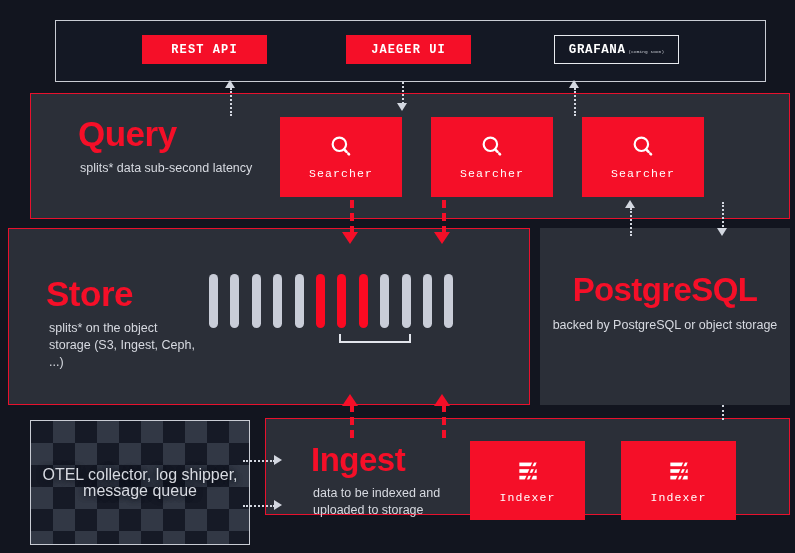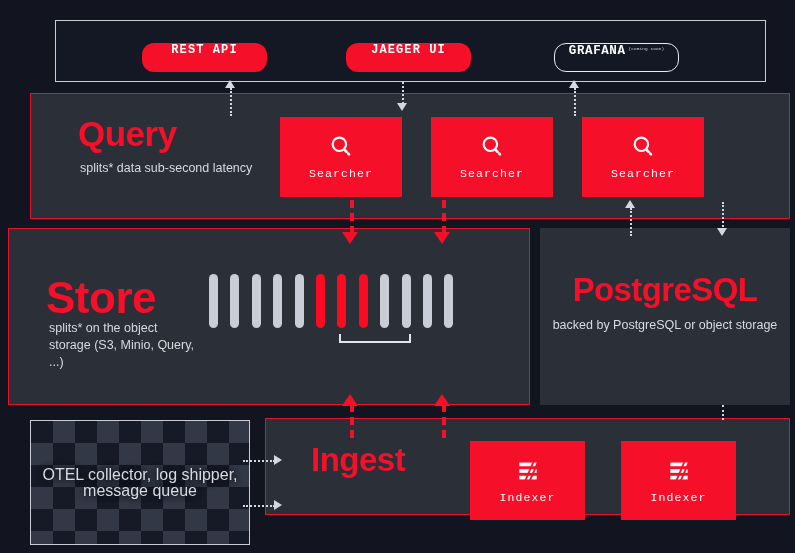--- a/index.html
+++ b/index.html
@@ -12,25 +12,25 @@
   .stage { position:absolute; inset:0; }
 
   
   .panel { position:absolute; background:#2b2f38; }
   .panel.redline { border:1px solid #e8112d; }
   .panel.whiteline { border:1px solid #c9ccd4; background:#141824; }
 
   
   #clients-panel { left:55px; top:20px; width:711px; height:62px; }
   .client-btn {
-    position:absolute; top:22px; height:29px;
-    display:flex; align-items:flex-start; justify-content:center;
+    position:absolute; top:14px; height:29px;
+    display:flex; align-items:center; justify-content:center;
     font-family:"Liberation Mono", monospace;
     font-size:12px; letter-spacing:1.1px; color:#ffffff;
-    background:#f50f28; font-weight:700;border-radius:12px;
+    background:#f50f28; font-weight:700;
   }
   .client-btn.outlined {
     background:transparent; border:1px solid #e8eaef;
   }
   #client-rest { left:86px; width:125px; }
   #client-jaeger { left:290px; width:125px; }
   #client-grafana { left:498px; width:125px; flex-direction:row; gap:3px; }
   .grafana-main { font-size:12.5px; letter-spacing:.6px; font-weight:700; }
   .grafana-sub {
     font-size:4.4px; letter-spacing:.1px; font-weight:400;
@@ -60,21 +60,21 @@
     color:#ffffff; letter-spacing:1.1px;
   }
   .node-ico { width:26px; height:26px; display:block; }
 
   #searcher-1 { left:249px; top:23px; width:122px; height:80px; }
   #searcher-2 { left:400px; top:23px; width:122px; height:80px; }
   #searcher-3 { left:551px; top:23px; width:122px; height:80px; }
 
   
   #store-panel { left:8px; top:228px; width:522px; height:177px; }
-  #store-title { left:37px; top:47px; font-size:44px; letter-spacing:-.5px; }
+  #store-title { left:37px; top:47px; font-size:35px; letter-spacing:-.5px; }
   #store-desc  { left:40px; top:91px; width:150px; }
 
   #splits-wrap { position:absolute; left:200px; top:45px; width:290px; }
   #splits-row { display:flex; gap:12.4px; height:54px; align-items:stretch; }
   .split-bar { width:9px; border-radius:5px; background:#c9cdd8; }
   .split-bar.q { background:#fb0a22; }
   #bracket {
     position:absolute; left:130px; top:60px; width:72px; height:9px;
     border:2px solid #e2e5ec; border-top:none;
   }
@@ -186,21 +186,21 @@
       <svg class="node-ico" viewBox="0 0 24 24">
         <circle cx="10.5" cy="9.5" r="6.2" fill="none" stroke="#fff" stroke-width="2"></circle>
         <line x1="14.9" y1="14.2" x2="19.4" y2="18.8" stroke="#fff" stroke-width="2.4" stroke-linecap="round" stroke-dasharray="3.2 2.4"></line>
       </svg>
       <span class="node-label">Searcher</span>
     </div>
   </div>
 
   <div class="panel redline" id="store-panel">
     <div class="sect-title" id="store-title">Store</div>
-    <div class="sect-desc" id="store-desc">splits* on the object storage (S3, Minio, Query, ...)</div>
+    <div class="sect-desc" id="store-desc">splits* on the object storage (S3, Ingest, Ceph, ...)</div>
 
     <div id="splits-wrap">
       <div id="splits-row">
           <div class="split-bar"></div>
           <div class="split-bar"></div>
           <div class="split-bar"></div>
           <div class="split-bar"></div>
           <div class="split-bar"></div>
           <div class="split-bar q"></div>
           <div class="split-bar q"></div>
@@ -221,20 +221,21 @@
 
   <div id="external-panel">
     <div id="external-checker"></div>
     <div id="external-inner">
       <div id="external-desc">OTEL collector, log shipper, message queue</div>
     </div>
   </div>
 
   <div class="panel redline" id="ingest-panel">
     <div class="sect-title" id="ingest-title">Ingest</div>
+    <div class="sect-desc" id="ingest-desc">data to be indexed and uploaded to storage</div>
 
     <div class="node-box" id="indexer-1">
       <svg class="node-ico" viewBox="0 0 24 24">
         <rect x="4" y="4.2" width="16" height="3.4" fill="#fff"></rect>
         <rect x="4" y="10.3" width="16" height="3.4" fill="#fff"></rect>
         <rect x="4" y="16.4" width="16" height="3.4" fill="#fff"></rect>
         <line x1="17.2" y1="3.0" x2="9.4" y2="21.4" stroke="#f50f28" stroke-width="1.7"></line>
         <line x1="20.6" y1="5.0" x2="12.8" y2="23.0" stroke="#f50f28" stroke-width="1.7"></line>
       </svg>
       <span class="node-label">Indexer</span>

